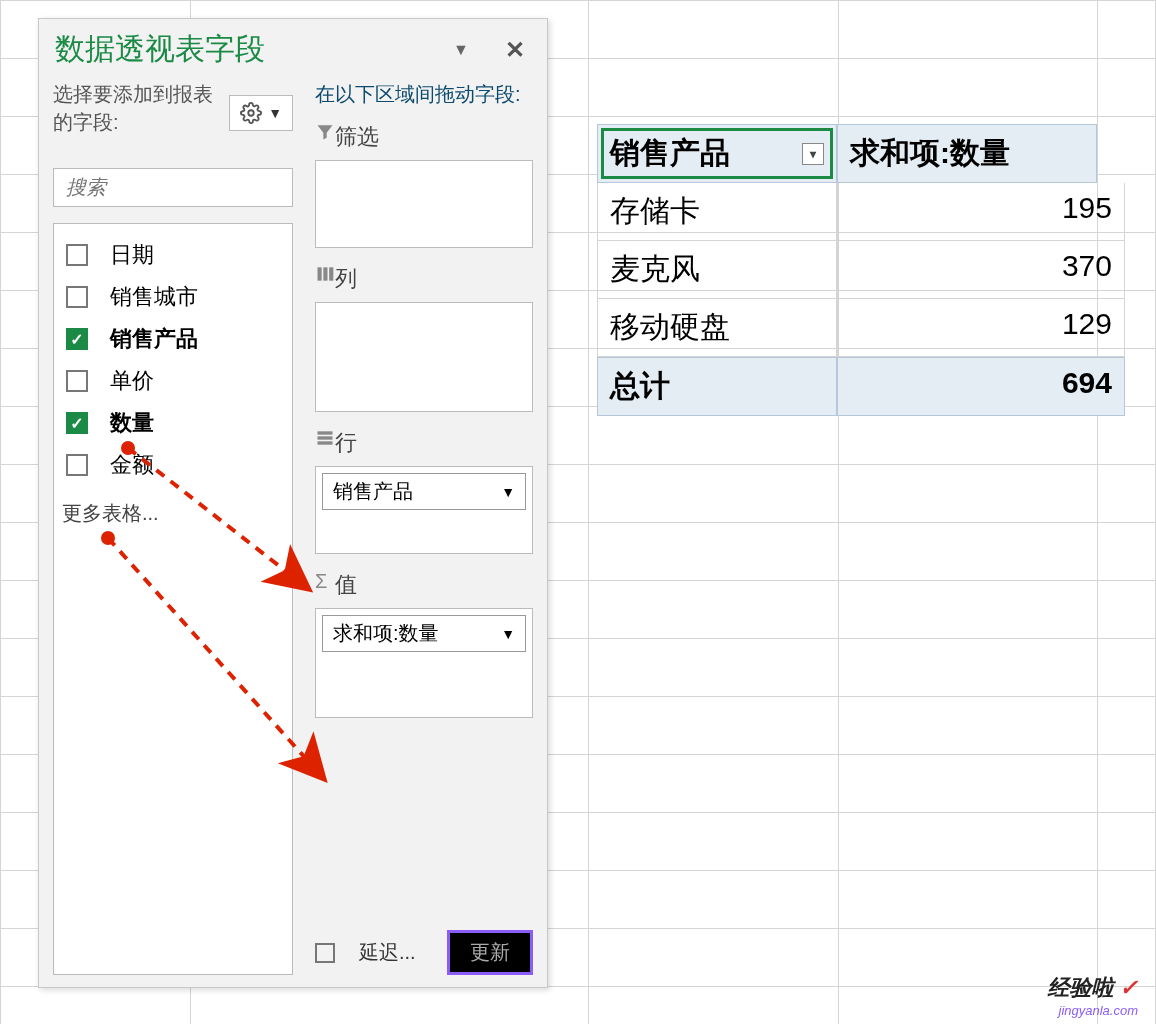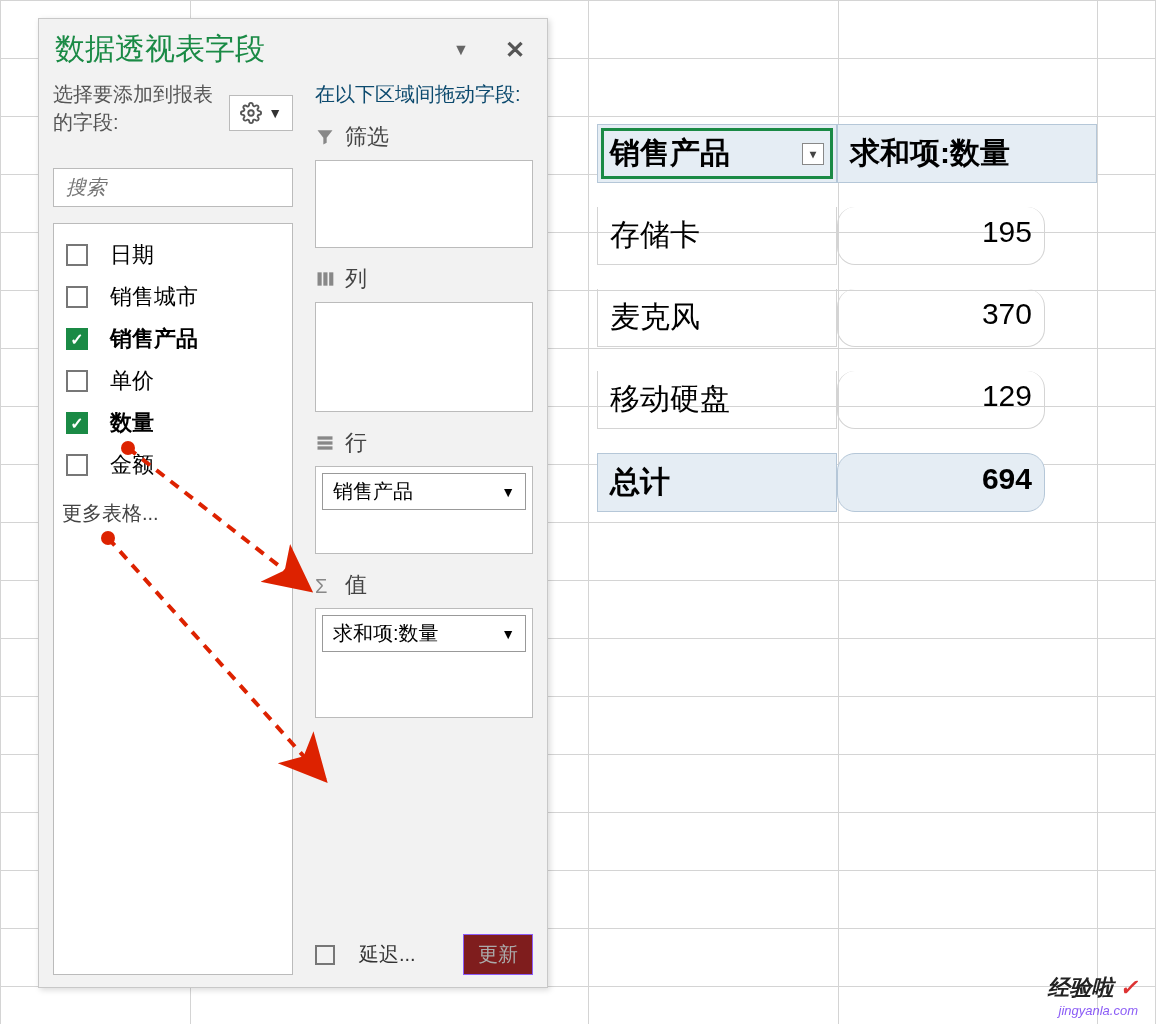--- a/index.html
+++ b/index.html
@@ -162,22 +162,20 @@
     font-size: 20px;
     color: #0c4a6e;
     line-height: 1.4;
     margin-bottom: 14px;
   }
   .zone {
     margin-bottom: 16px;
   }
   .zone-hdr {
     display: flex;
-    align-items: center;
-    gap: 10px;
     font-size: 22px;
     color: #444;
     margin-bottom: 8px;
   }
   .zone-hdr svg, .zone-hdr .zicon {
     width: 20px; height: 20px; color: #888;
   }
   .zone-box {
     border: 1px solid #bbb;
     background: #fff;
@@ -205,25 +203,25 @@
     padding-top: 10px;
   }
   .defer-cb {
     width: 20px; height: 20px;
     border: 2px solid #777;
     display: inline-block;
   }
   .defer-lbl { font-size: 20px; color: #333; }
   .update-btn {
     margin-left: auto;
-    background: #7f1d1d;
-    border: 1px solid #8b5cf6;
+    background: #000000;
+    border: 3px solid #8b5cf6;
     color: #aaa;
     font-size: 20px;
-    padding: 6px 14px;
+    padding: 6px 20px;
   }
   
   .top-row {
     display: flex;
     align-items: center;
     gap: 10px;
   }
   .top-row .instr { flex: 1; }
   
   
@@ -261,24 +259,23 @@
     color: #444;
   }
   .ph2 { width: 260px; }
   .prow { display: flex; }
   .pc1, .pc2 {
     font-size: 30px;
     padding: 8px 12px;
     border-left: 1px solid #d4d4d4;
     border-right: 1px solid #d4d4d4;
     border-bottom: 1px solid #d4d4d4;
-    margin-top: 24px;
   }
   .pc1 { width: 240px; }
-  .pc2 { width: 208px; text-align: right; border-radius: 18px; }
+  .pc2 { width: 288px; text-align: right; }
   .prow.total .pc1, .prow.total .pc2 {
     background: #e5edf4;
     font-weight: bold;
     border: 1px solid #b5c7d8;
   }
   
   
   .arrow {
     position: absolute;
     pointer-events: none;

